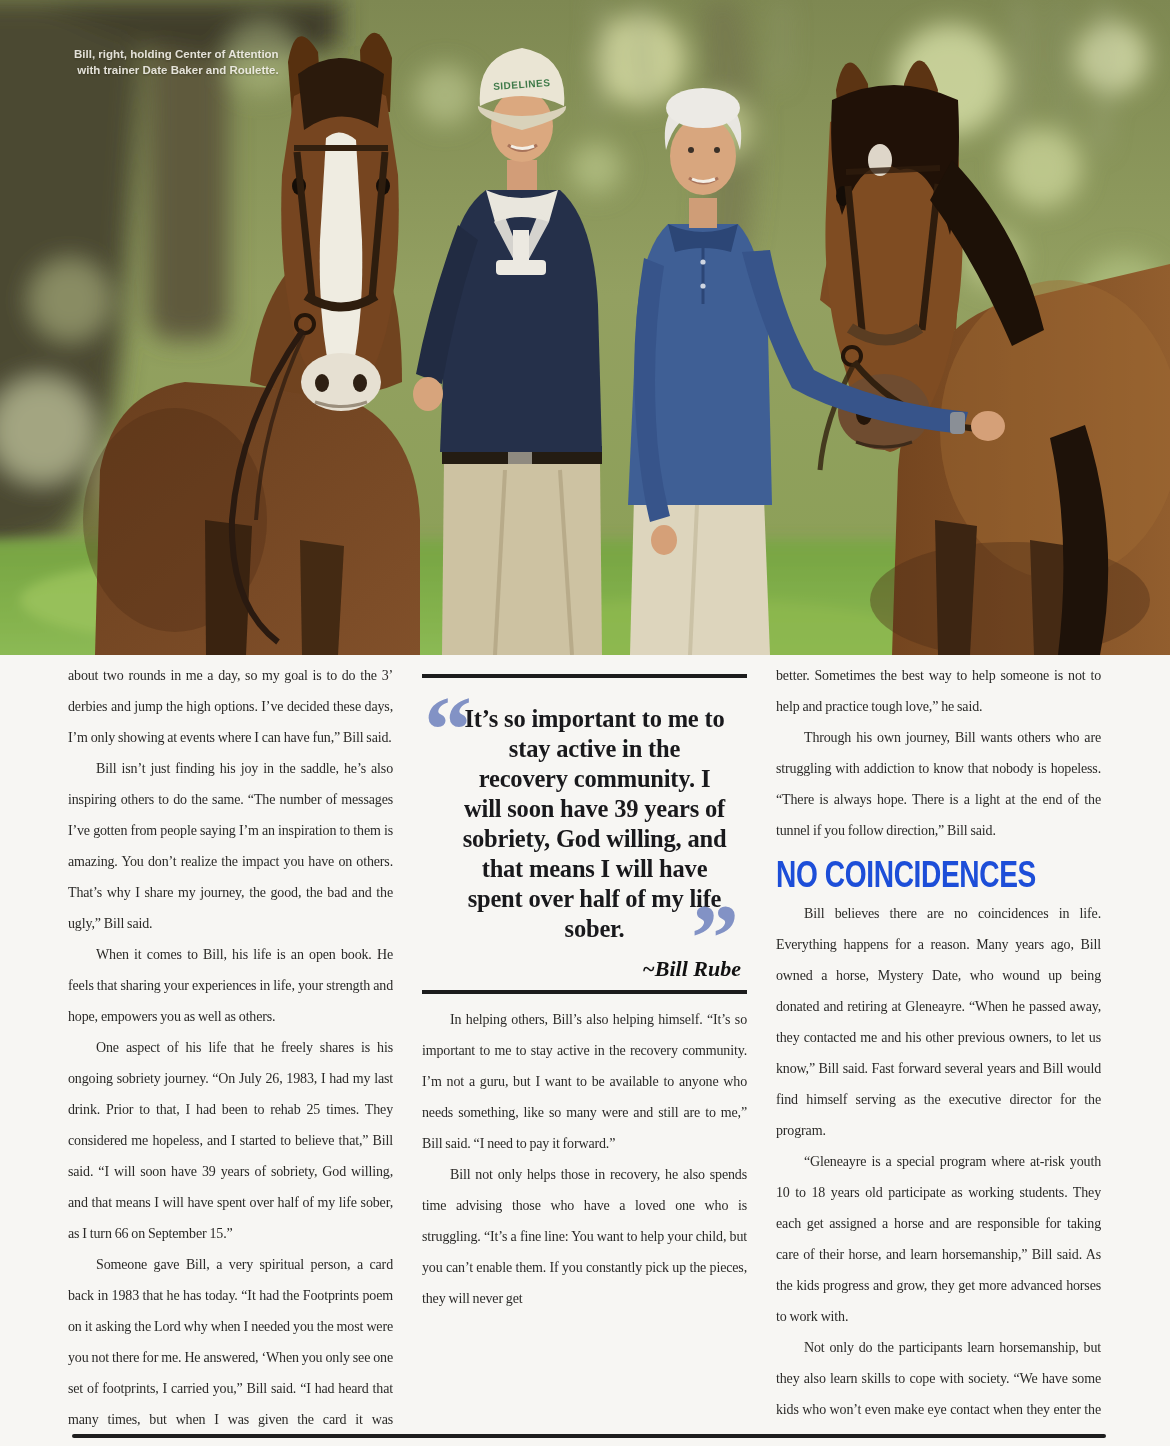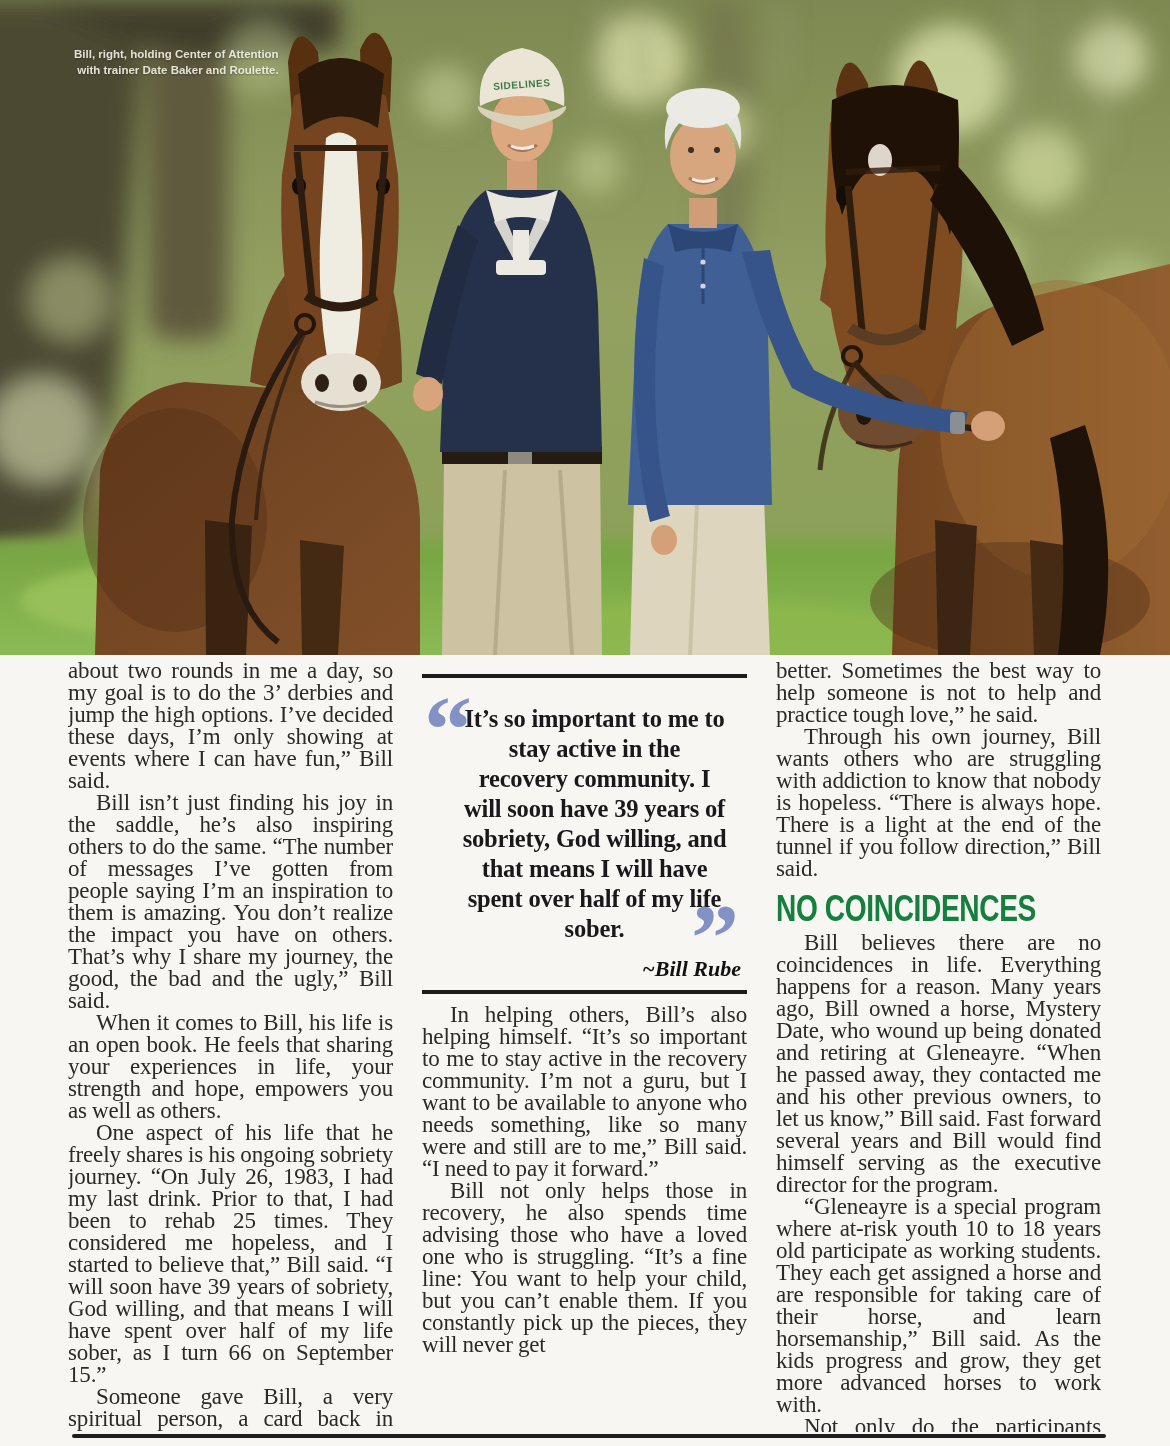--- a/index.html
+++ b/index.html
@@ -17,28 +17,28 @@
     text-shadow:0 1px 2px rgba(40,40,20,.45);
     text-align:right;
   }
   
   .article{
     position:absolute;top:660px;left:68px;width:1033px;height:772px;
     display:grid;grid-template-columns:325px 325px 325px;column-gap:29px;
   }
   .col{overflow:hidden;height:772px;}
   .col p{
-    margin:0;font-size:23px;line-height:22px;text-align:justify;
+    margin:0;font-size:14px;line-height:31px;text-align:justify;
     text-indent:28px;letter-spacing:-0.15px;word-spacing:-0.4px;color:#2b2a28;
   }
   .col p.noindent{text-indent:0;}
   h2.heading{
     margin:13px 0 7px;height:32px;line-height:32px;white-space:nowrap;
     font-family:"Liberation Sans", sans-serif;font-weight:700;
-    font-size:37px;color:#15803d;letter-spacing:-0.5px;
+    font-size:37px;color:#1d4ed8;letter-spacing:-0.5px;
   }
   h2.heading .hx{display:inline-block;transform:scaleX(.76);transform-origin:0 62%;}
   
   .pull-quote{
     position:relative;margin:14px 0 10px;padding:24px 6px 8px;
     border-top:4px solid #1c1c1c;border-bottom:4px solid #1c1c1c;
   }
   .pull-quote blockquote{
     margin:0;padding:2px 14px 0 34px;text-align:center;
     font-size:24.5px;line-height:30px;font-weight:700;color:#19191c;

